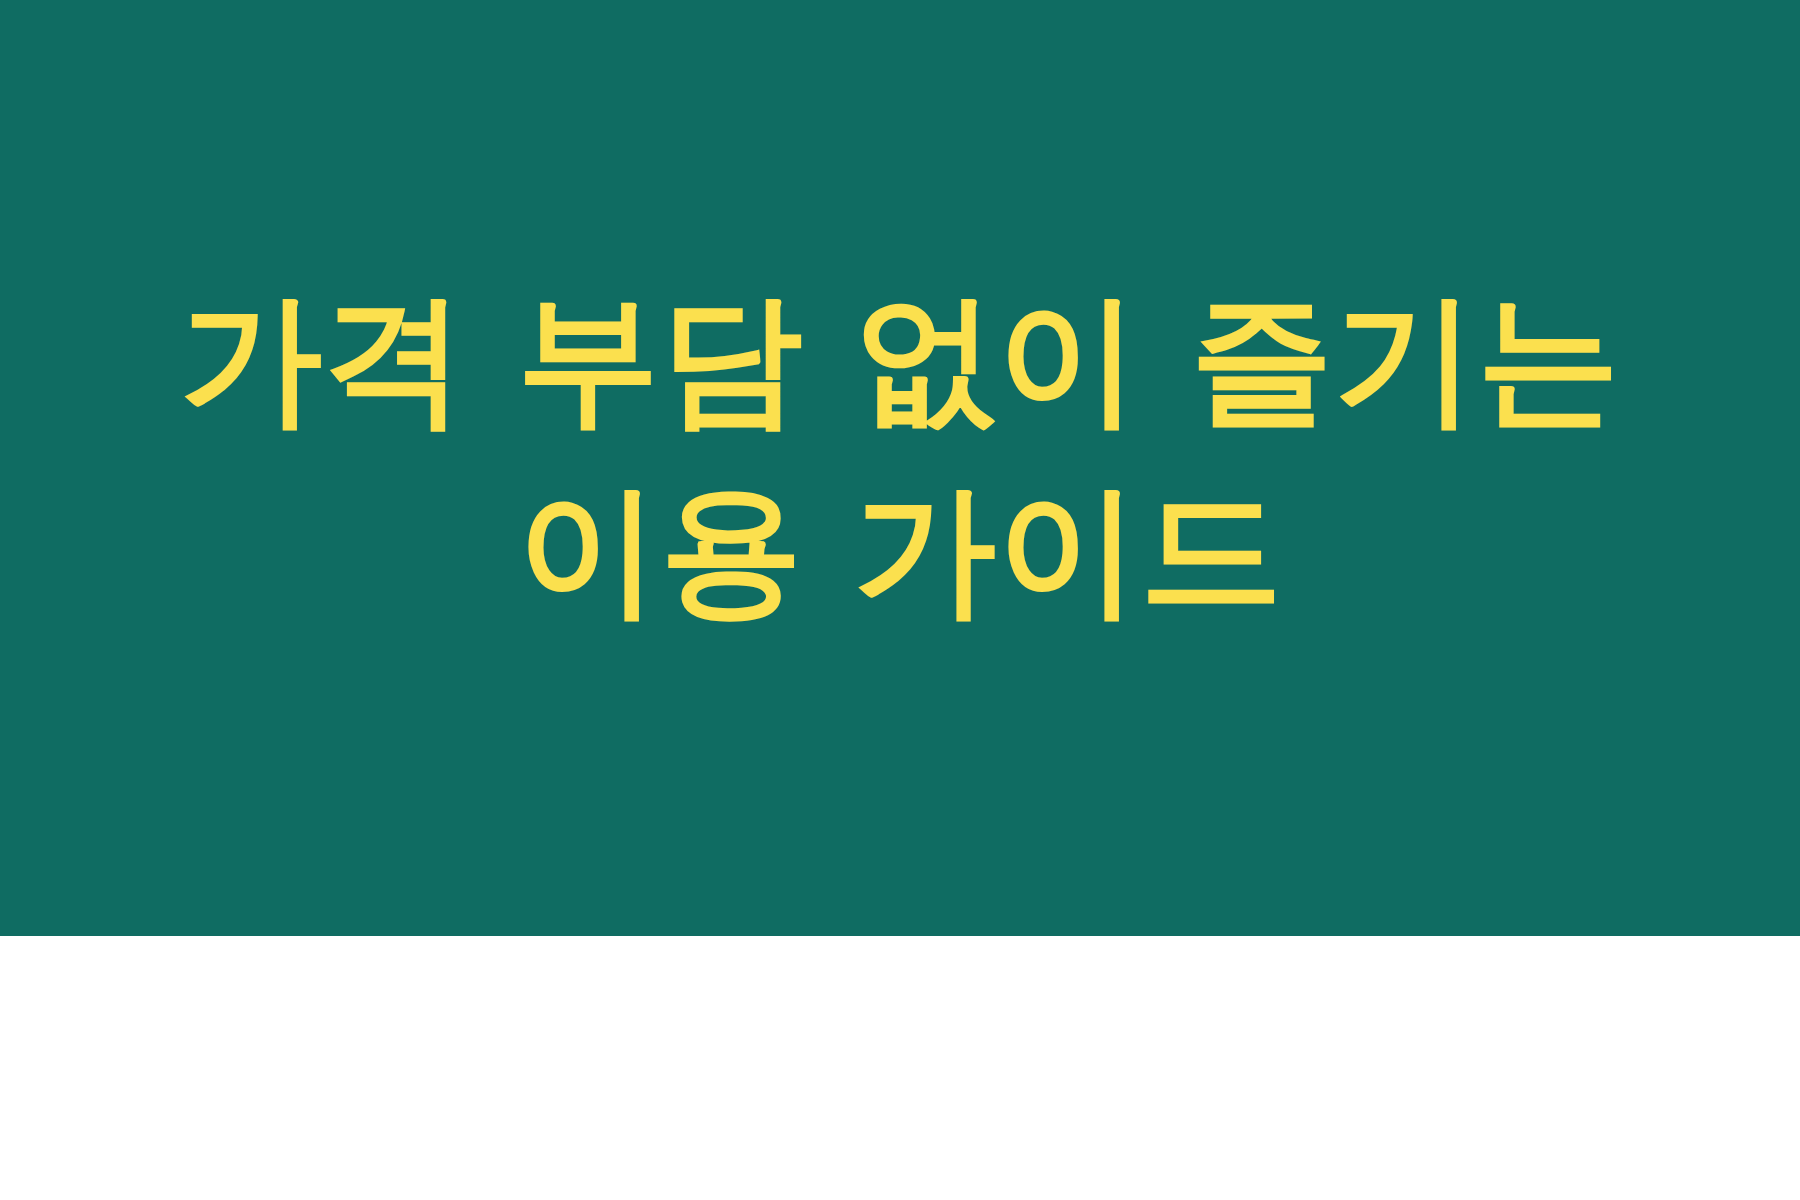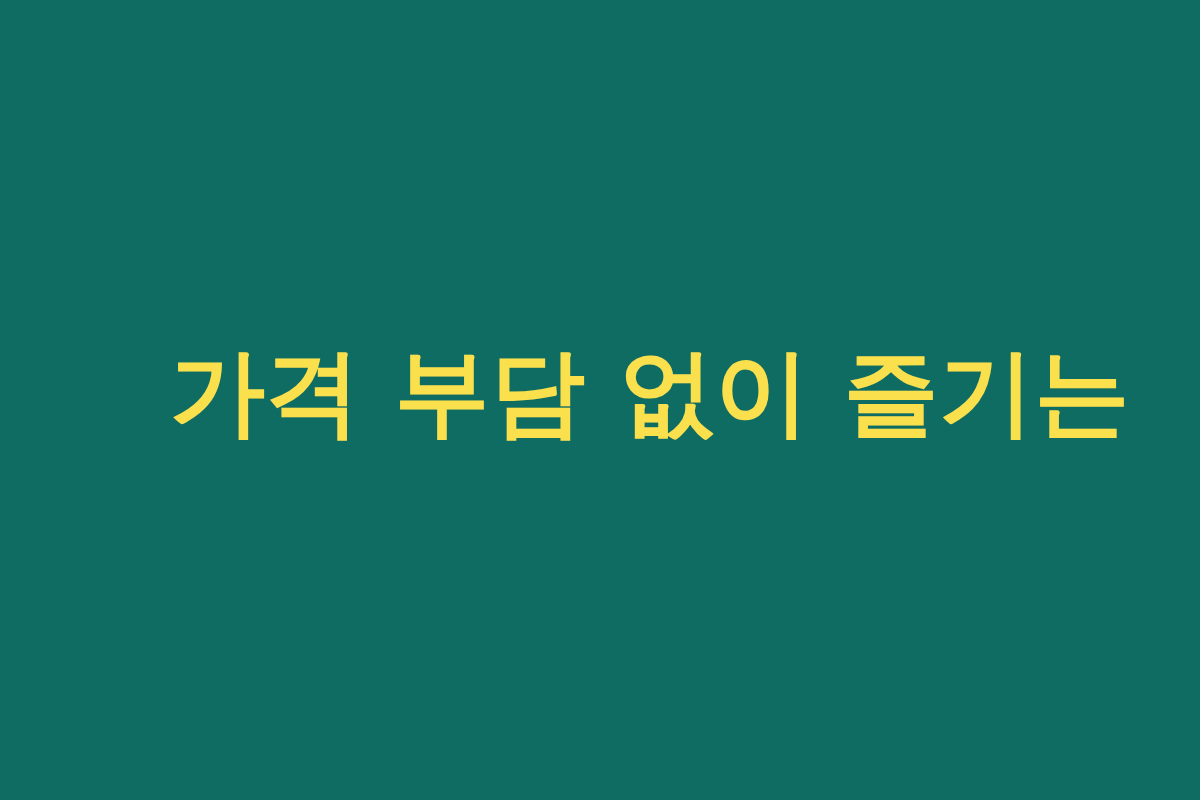--- a/index.html
+++ b/index.html
@@ -11,25 +11,25 @@
   body {
     width: 1200px;
     height: 800px;
     overflow: hidden;
     font-family: "Liberation Sans", sans-serif;
   }
 
   #banner {
     position: relative;
     width: 1200px;
-    height: 800px;
+    height: 624px;
     background: #0f6c62;
     display: flex;
     align-items: center;
-    justify-content: flex-end;
+    justify-content: center;
     box-sizing: border-box;
   }
 
   #headline {
     width: 1100px;
     text-align: center;
     color: #fbe04e;
     font-family: "DejaVu Sans", "Liberation Sans", sans-serif;
     font-weight: 700;
     font-size: 95px;
@@ -46,15 +46,16 @@
     white-space: nowrap;
   }
 </style>
 </head>
 <body>
 
 <div id="banner" style="background: rgb(15, 108, 98);">
 
   <div id="headline" style="color: rgb(251, 224, 78);">
     <span class="headline-line">가격 부담 없이 즐기는</span>
+    <span class="headline-line">이용 가이드</span>
   </div>
 
 </div>
 
 </body></html>

